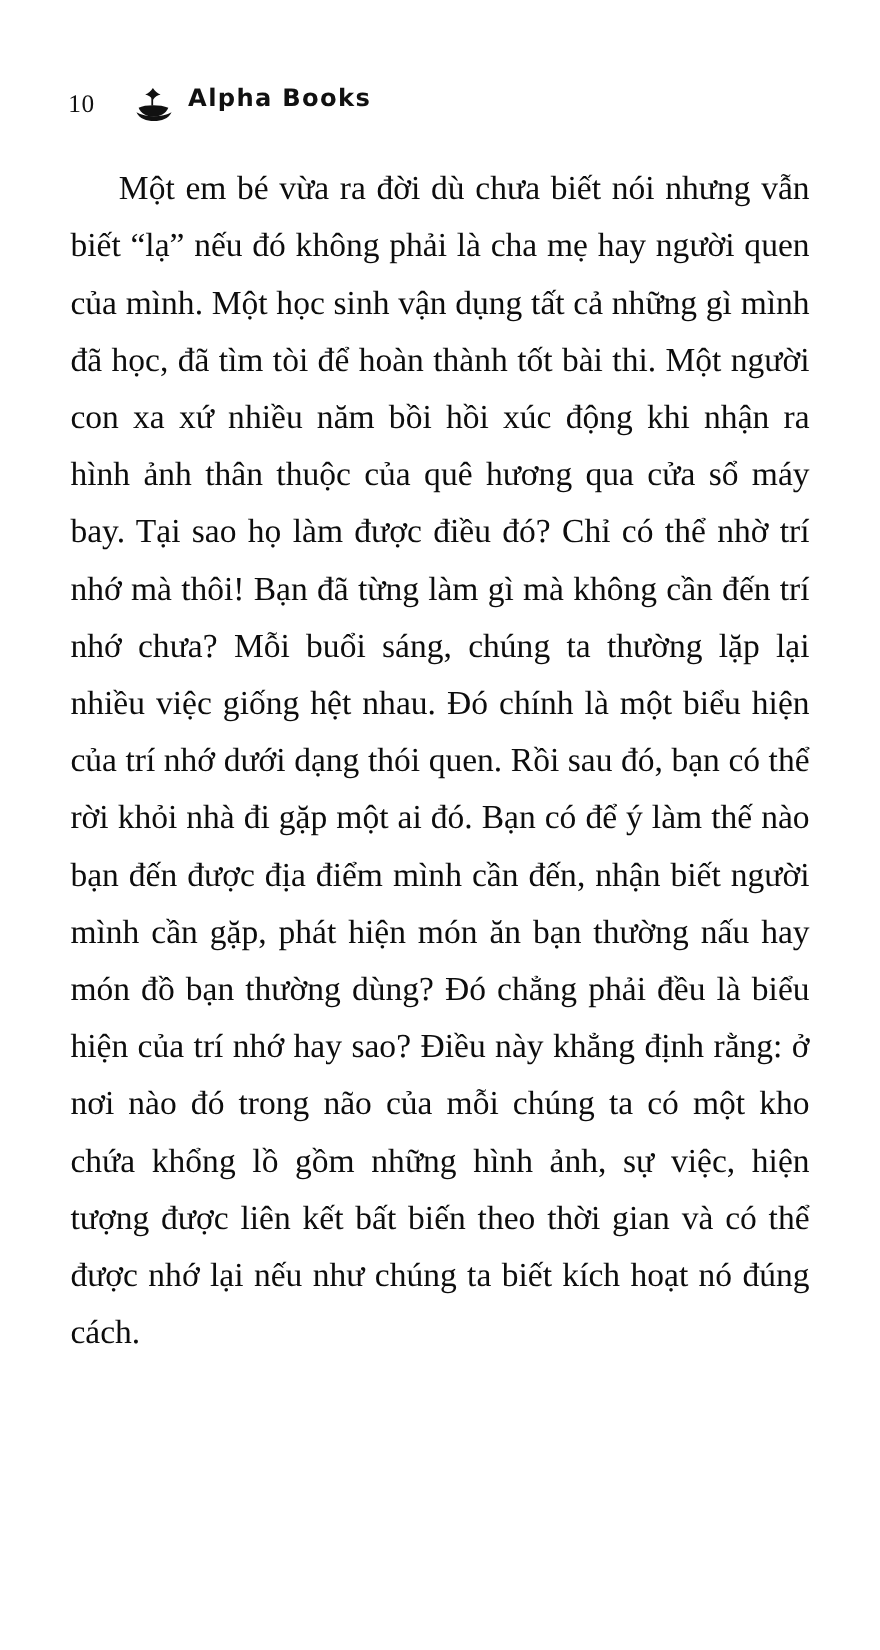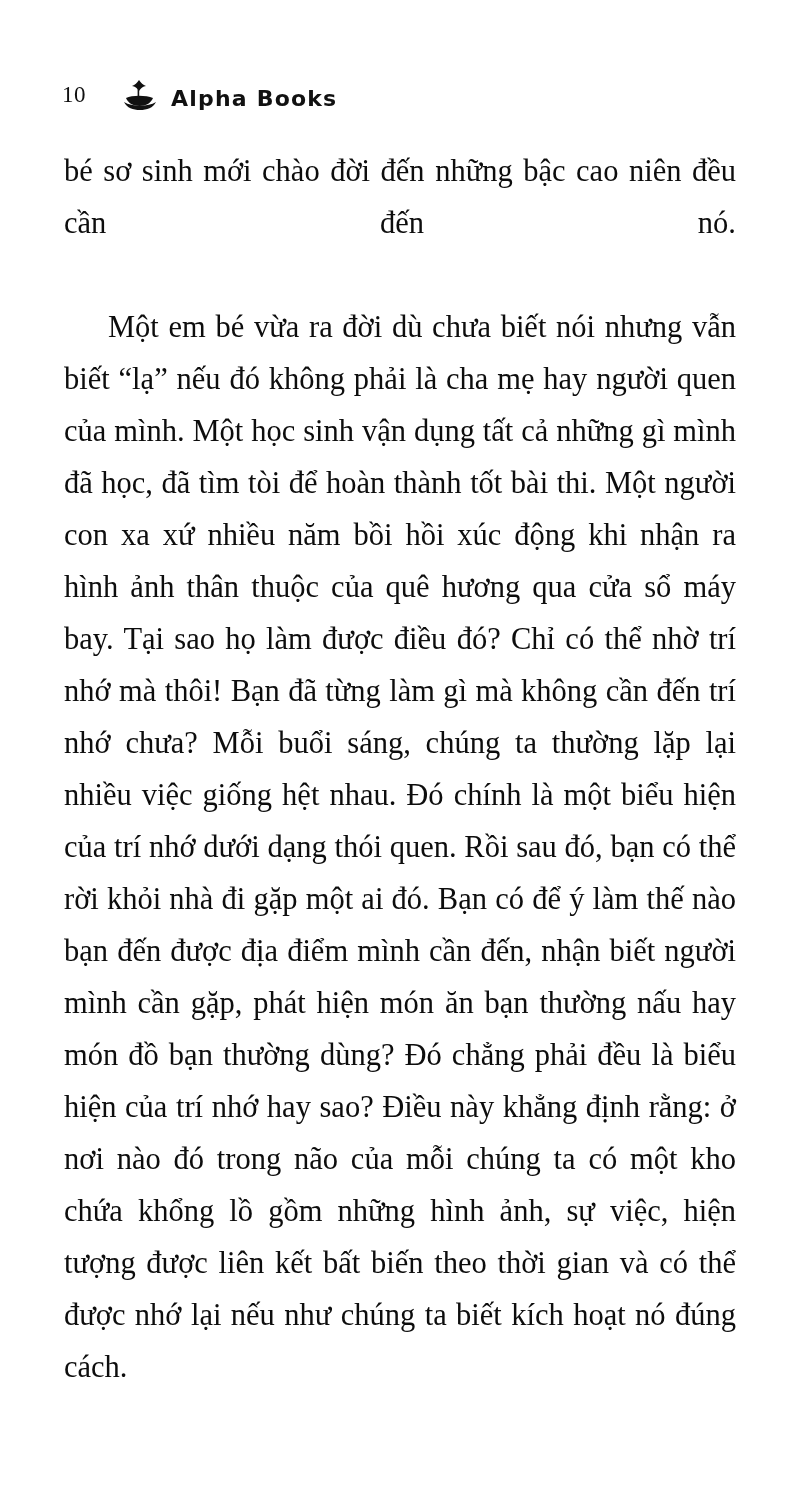--- a/index.html
+++ b/index.html
@@ -38,21 +38,21 @@
   .folio {
     font-family: "Liberation Serif", serif;
     font-size: 23px;
     line-height: 1;
     color: #111111;
     letter-spacing: 0.5px;
   }
 
   .logo-wrap {
     display: flex;
-    align-items: flex-end;
+    align-items: flex-start;
     gap: 11px;
     margin-left: 20px;
   }
 
   .logo-mark {
     width: 40px;
     height: 34px;
     display: block;
   }
 
@@ -112,17 +112,16 @@
         <path d="M19 3 C17 6 15 8 12 9 C15 9.5 17 11 19 14 C21 11 23 9.5 26 9 C23 8 21 6 19 3 Z" fill="#111111"></path>
         <path d="M6 21 C12 18 26 18 33 21 C31 26 26 29 19.5 29 C13 29 8 26 6 21 Z" fill="#111111"></path>
         <path d="M4 25 C12 30 28 30 36 25 C33 31 27 33 20 33 C13 33 7 31 4 25 Z" fill="#111111"></path>
         <rect x="17.6" y="9" width="1.6" height="10" fill="#111111"></rect>
       </svg>
       <span class="logo-text">Alpha Books</span>
     </span>
   </div>
 
   <div class="body-col">
-    <p class="para">bé sơ sinh mới chào đời đến những bậc cao niên đều cần đến nó.</p>
     <p class="para indent">Một em bé vừa ra đời dù chưa biết nói nhưng vẫn biết “lạ” nếu đó không phải là cha mẹ hay người quen của mình. Một học sinh vận dụng tất cả những gì mình đã học, đã tìm tòi để hoàn thành tốt bài thi. Một người con xa xứ nhiều năm bồi hồi xúc động khi nhận ra hình ảnh thân thuộc của quê hương qua cửa sổ máy bay. Tại sao họ làm được điều đó? Chỉ có thể nhờ trí nhớ mà thôi! Bạn đã từng làm gì mà không cần đến trí nhớ chưa? Mỗi buổi sáng, chúng ta thường lặp lại nhiều việc giống hệt nhau. Đó chính là một biểu hiện của trí nhớ dưới dạng thói quen. Rồi sau đó, bạn có thể rời khỏi nhà đi gặp một ai đó. Bạn có để ý làm thế nào bạn đến được địa điểm mình cần đến, nhận biết người mình cần gặp, phát hiện món ăn bạn thường nấu hay món đồ bạn thường dùng? Đó chẳng phải đều là biểu hiện của trí nhớ hay sao? Điều này khẳng định rằng: ở nơi nào đó trong não của mỗi chúng ta có một kho chứa khổng lồ gồm những hình ảnh, sự việc, hiện tượng được liên kết bất biến theo thời gian và có thể được nhớ lại nếu như chúng ta biết kích hoạt nó đúng cách.</p>
   </div>
 
 </div>
 
 </body></html>

